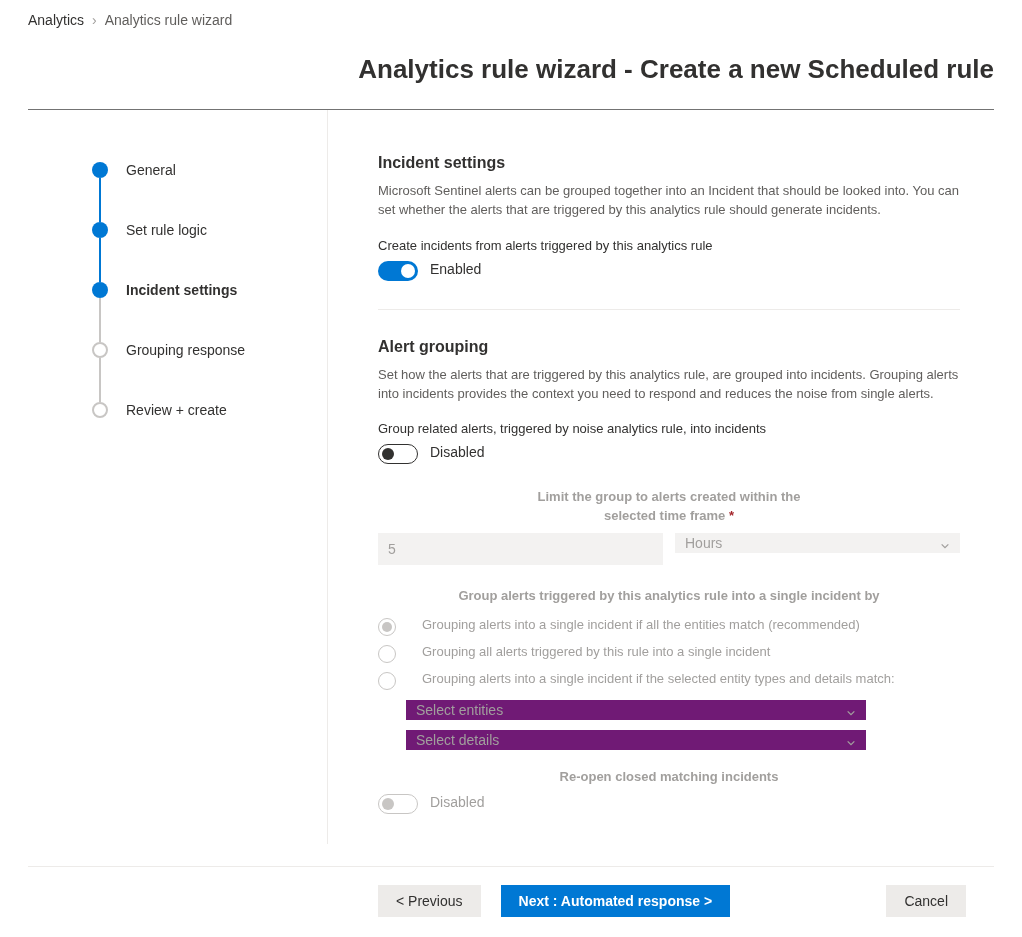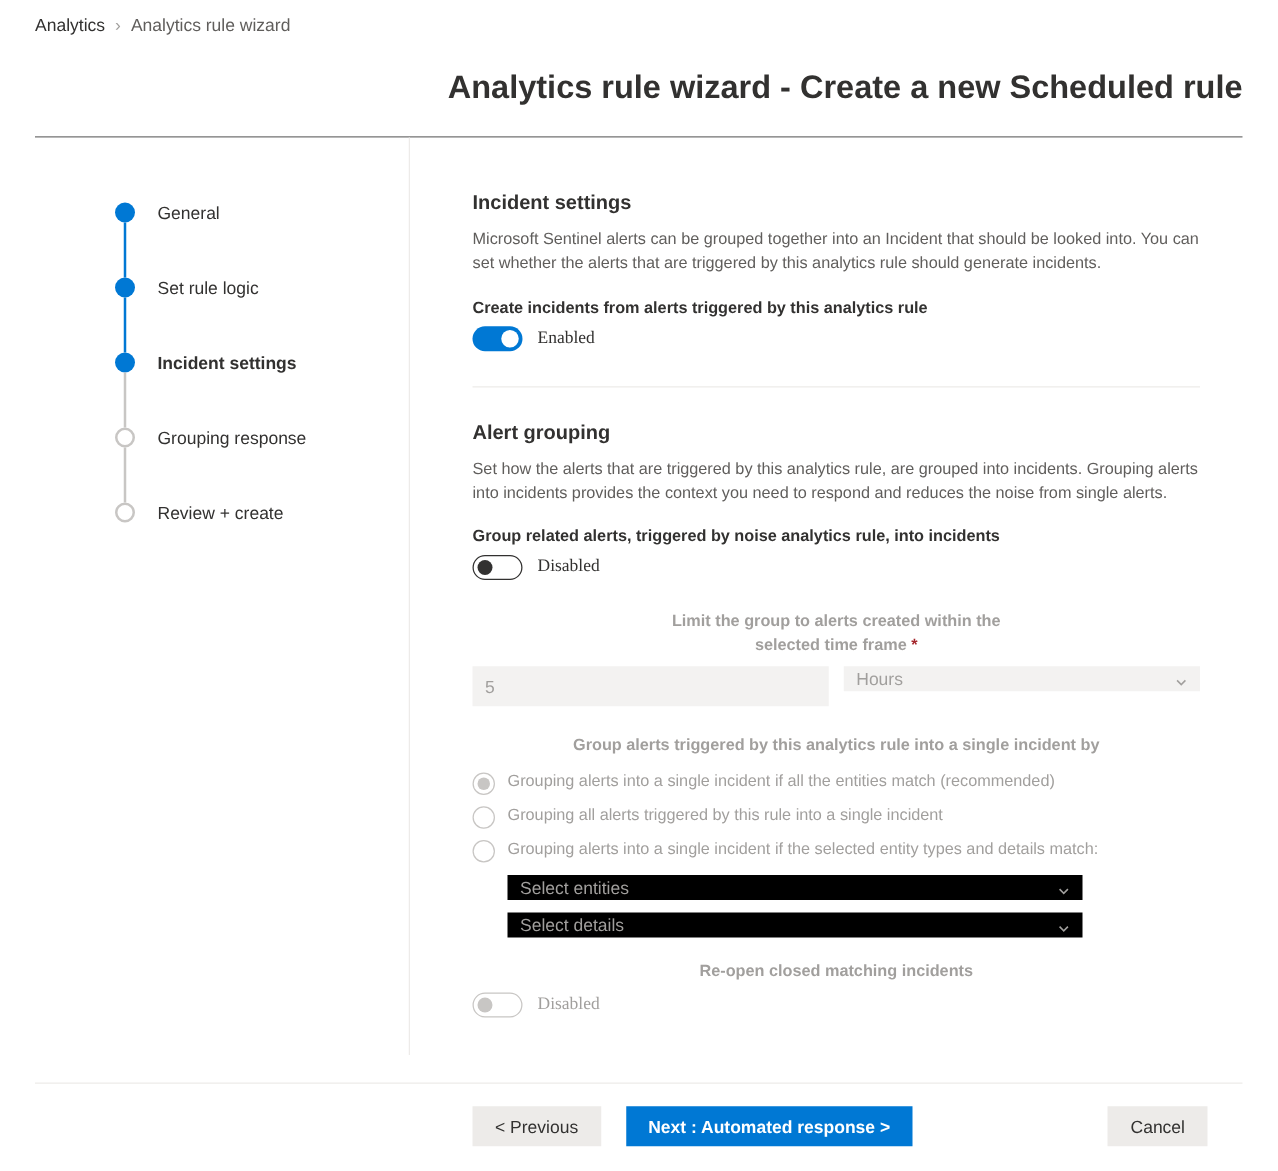--- a/index.html
+++ b/index.html
@@ -77,29 +77,27 @@
     margin-bottom: 10px;
   }
   .section-desc {
     font-size: 13px;
     color: #605e5c;
     line-height: 1.45;
     margin-bottom: 18px;
   }
   .field-label {
     font-size: 13px;
-    font-weight: 700;
+    font-weight: 400;
     color: #323130;
     margin-bottom: 8px;
   }
   .toggle-row {
     display: flex;
-    align-items: center;
     gap: 12px;
-    font-family: Liberation Serif, serif;
   }
   .toggle {
     width: 40px; height: 20px;
     border-radius: 10px;
     position: relative;
     cursor: pointer;
   }
   .toggle.on { background: #0078d4; }
   .toggle.on::after {
     content: "";
@@ -153,21 +151,21 @@
   }
   .chevdown {
     width: 10px; height: 10px;
     display: inline-block;
   }
   .chevdown svg { stroke: #a19f9d; }
 
   .radio-group { margin-bottom: 6px; }
   .radio-row {
     display: flex;
-    gap: 10px;
+    gap: 26px;
     align-items: flex-start;
     padding: 4px 0;
   }
   .radio {
     width: 18px; height: 18px;
     border-radius: 50%;
     border: 1px solid #c8c6c4;
     flex-shrink: 0;
     position: relative;
     margin-top: 1px;
@@ -175,21 +173,21 @@
   .radio.selected::after {
     content: "";
     position: absolute;
     left: 3px; top: 3px;
     width: 10px; height: 10px;
     background: #c8c6c4;
     border-radius: 50%;
   }
   .radio-label { font-size: 13px; color: #a19f9d; }
   .indent-selects { margin-left: 28px; margin-top: 6px; }
-  .indent-selects .select { width: 460px; margin-bottom: 10px; background: #000000; }
+  .indent-selects .select { width: 460px; margin-bottom: 10px; background: #701a75; }
 
   .footer {
     border-top: 1px solid #edebe9;
     padding: 18px 0 24px 0;
     margin: 22px 0 0 0;
     display: flex;
     gap: 20px;
     align-items: center;
   }
   .footer-inner {

